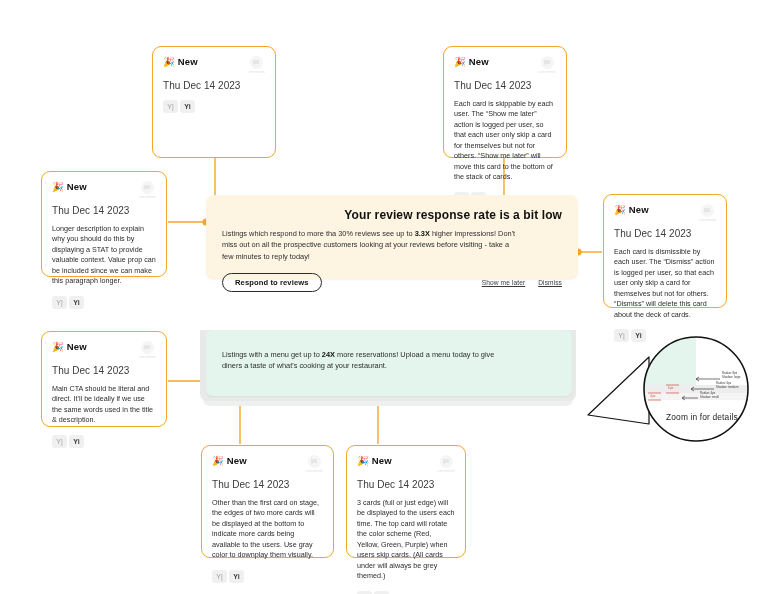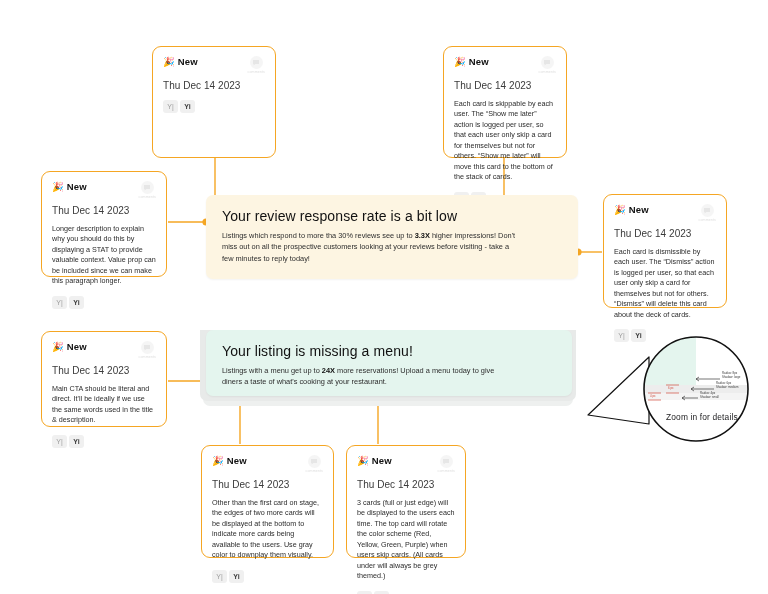--- a/index.html
+++ b/index.html
@@ -111,24 +111,25 @@
   .banner {
     position: absolute;
     box-sizing: border-box;
     border-radius: 7px;
     padding: 13px 16px 12px 16px;
     box-shadow: 0 1px 2px rgba(0,0,0,.05);
   }
   .banner.amber { background: #FDF5E2; }
   .banner.mint  { background: #E4F5EE; }
   .banner-title {
-    font-size: 14px;
-    font-weight: normal;
+    font-size: 12px;
+    font-weight: bold;
     color: #111;
     letter-spacing: .1px;
+    text-align: right;
   }
   .banner-text {
     font-size: 7.4px;
     line-height: 1.55;
     color: #2d2d2d;
     margin-top: 6px;
     max-width: 300px;
   }
   .banner-text b { font-weight: bold; color: #111; }
   .banner-bottom {
@@ -395,27 +396,33 @@
     <div class="note-body">3 cards (full or just edge) will be displayed to the users each time. The top card will rotate the color scheme (Red, Yellow, Green, Purple) when users skip cards. (All cards under will always be grey themed.)</div>
     <div class="note-footer">
       <span class="reaction-chip">Y|</span>
       <span class="reaction-chip dark">Yi</span>
     </div>
   </div>
 
   <div class="banner amber" style="left:206px; top:195px; width:372px; height:84px;">
     <div class="banner-title">Your review response rate is a bit low</div>
     <div class="banner-text"><span>Listings which respond to more tha 30% reviews see up to </span><b>3.3X</b><span> higher impressions! Don't miss out on all the prospective customers looking at your reviews before visiting - take a few minutes to reply today!</span></div>
+    <div class="banner-bottom">
+      <button class="cta-btn">Respond to reviews</button>
+      <div class="banner-links">
+        <span class="banner-link">Show me later</span>
+        <span class="banner-link">Dismiss</span>
+      </div>
+    </div>
   </div>
 
   <div class="stack-edge" style="left:203px; top:330px; width:370px; height:76px; background:#eef0ef;"></div>
   <div class="stack-edge" style="left:200px; top:330px; width:376px; height:71px; background:#e8eae9;"></div>
 
   <div class="banner mint" style="left:206px; top:330px; width:366px; height:66px;">
-    <div class="banner-title">Your listing is missing a menu!</div>
     <div class="banner-text" style="max-width:290px;"><span>Listings with a menu get up to </span><b>24X</b><span> more reservations! Upload a menu today to give diners a taste of what's cooking at your restaurant.</span></div>
   </div>
 
   <div id="lens-wrap" style="left:586px; top:332px; width:175px; height:120px;">
     <svg width="175" height="120" viewBox="0 0 175 120" xmlns="http://www.w3.org/2000/svg">
       <defs>
         <clipPath id="lensClip">
             <circle cx="110" cy="57" r="52"></circle>
           </clipPath>
       </defs>

